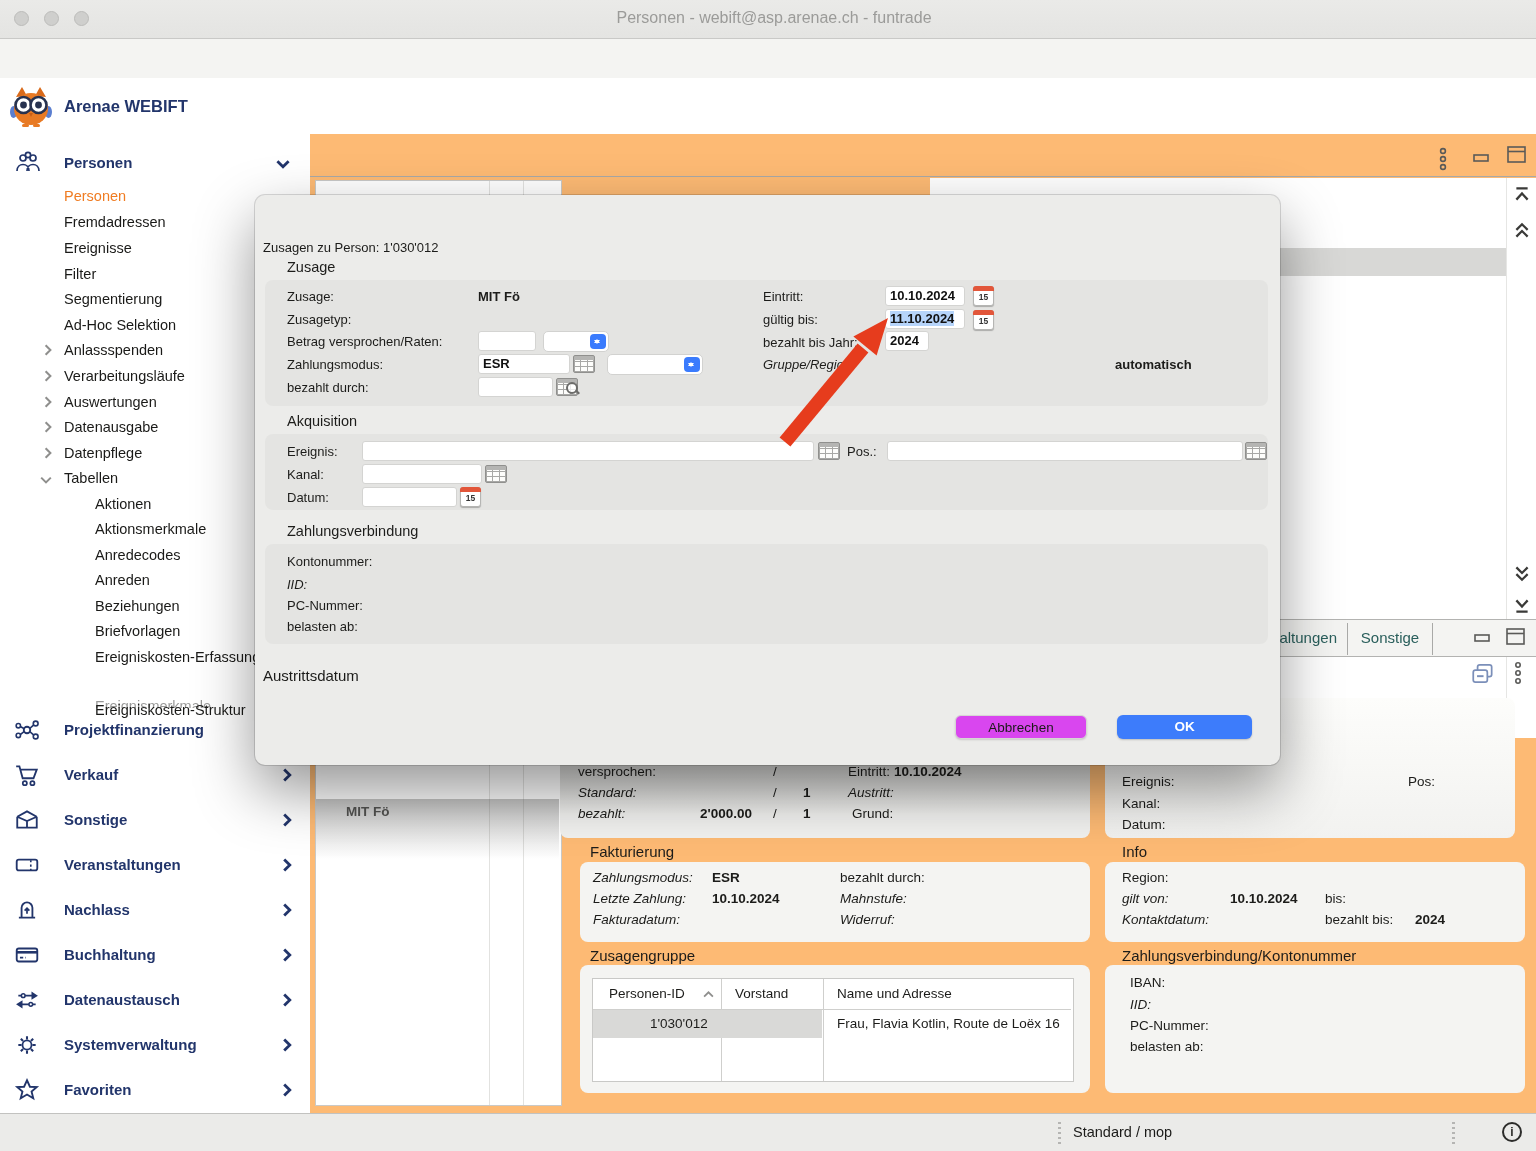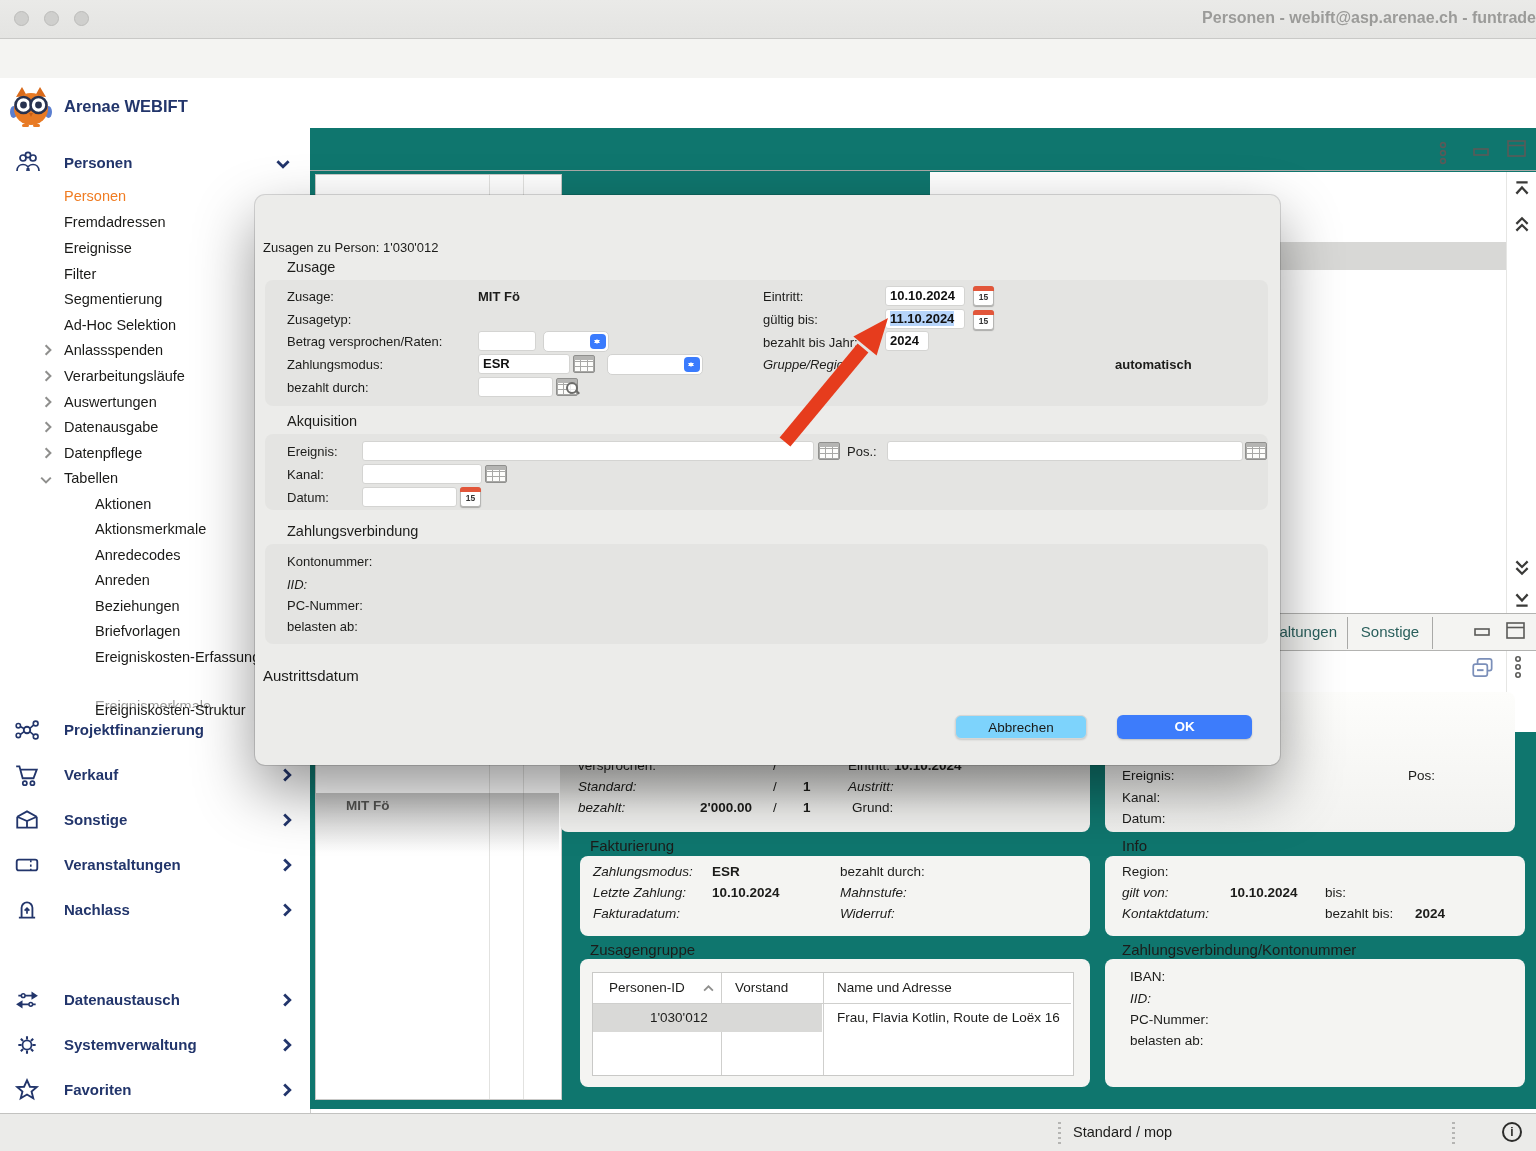--- a/index.html
+++ b/index.html
@@ -7,21 +7,21 @@
        font-family:"Liberation Sans",sans-serif;background:#fff;color:#1b1b19}
   .a{position:absolute}
   .b{font-weight:bold}
   .it{font-style:italic}
   .lbl{font-size:13px;color:#1c1c1a;white-space:nowrap}
   .lbl2{font-size:13.5px;color:#1c1c1a;white-space:nowrap}
   .h15{font-size:15px;color:#1c1c1a;white-space:nowrap}
   
   .titlebar{left:0;top:0;width:1536px;height:38px;background:linear-gradient(#eaeae8,#e4e4e2);border-bottom:1px solid #c9c9c7}
   .tl{width:15px;height:15px;border-radius:50%;top:11px;background:#cfcfcd;border:1px solid #bcbcba;box-sizing:border-box}
-  .wtitle{left:12px;right:0;top:9px;text-align:right;font-size:16px;font-weight:bold;color:#9b9b99}
+  .wtitle{left:12px;right:0;top:9px;text-align:center;font-size:16px;font-weight:normal;color:#9b9b99}
   .toolbar{left:0;top:39px;width:1536px;height:39px;background:#f4f4f2;border-bottom:1px solid #d3d3d1}
   .grip{width:3px;background:repeating-linear-gradient(to bottom,#b5b5b3 0 2px,transparent 2px 5px)}
   .tbi-ic{width:24px;height:24px;top:47px}
   .caret{width:0;height:0;border:4px solid transparent;border-top:5px solid #4a4a48;top:57px}
   .combo{background:#fff;border:1px solid #c6c6c4;border-radius:6px}
   .combo-step{position:absolute;right:6px;top:4px;width:10px;height:16px}
   .combo-step::before{content:"";position:absolute;left:1px;top:1px;border:4px solid transparent;border-bottom:5px solid #8a8a88}
   .combo-step::after{content:"";position:absolute;left:1px;bottom:1px;border:4px solid transparent;border-top:5px solid #8a8a88}
   
   .appheader{left:0;top:78px;width:1536px;height:56px;background:#fff;border-bottom:1px solid #dddddb}
@@ -69,21 +69,21 @@
   .lens::after{content:"";position:absolute;left:7px;top:7px;width:5px;height:2px;background:#6b6b69;transform:rotate(45deg)}
   
   .dialog{left:255px;top:195px;width:1025px;height:570px;background:#ececea;border-radius:10px;z-index:50;
           box-shadow:0 25px 60px rgba(0,0,0,.42),0 0 0 1px rgba(0,0,0,.14)}
   .dtbar{left:0;top:0;width:1025px;height:38px;border-bottom:1px solid #d6d6d4}
   .dlt{width:15px;height:15px;border-radius:50%;top:12px}
   .dtitle{left:0;right:0;top:10px;text-align:center;font-size:15px;font-weight:bold;color:#1a1a18}
   .gbox{background:#e4e4e2;border-radius:8px}
   .dh{font-size:14.5px;color:#1d1d1b}
   .btn{height:24px;border-radius:6px;font-size:13.5px;text-align:center;line-height:24px;box-sizing:border-box}
-  .btn-plain{background:#7dd3fc;border:1px solid #d6d6d4;box-shadow:0 1px 2px rgba(0,0,0,.15);color:#1a1a18}
+  .btn-plain{background:#d946ef;border:1px solid #d6d6d4;box-shadow:0 1px 2px rgba(0,0,0,.15);color:#1a1a18}
   .btn-primary{background:#3d7cfb;color:#fff;font-weight:bold;box-shadow:0 1px 2px rgba(0,0,0,.2)}
   
   .statusbar{left:0;top:1113px;width:1536px;height:38px;background:#ebebe9;border-top:1px solid #c2c2c0}
   .gridcol{position:absolute;top:0;bottom:0;width:1px;background:#e2e2e0}
   .shade{background:linear-gradient(to bottom,rgba(98,98,96,.38),rgba(98,98,96,0))}
 </style>
 </head>
 <body>
 
 <div class="a titlebar">
@@ -371,20 +371,31 @@
   <div class="sg a" style="top:758px">
     <span class="gicon"><svg width="26" height="26" viewBox="0 0 24 24">
           <path d="M7 19 V10 a5 5 0 0 1 10 0 V19 M4.5 19 H19.5" fill="none" stroke="#22356b" stroke-width="1.7"></path>
           <path d="M12 15.5 V10.5 M9.8 12.6 L12 10.4 L14.2 12.6" fill="none" stroke="#22356b" stroke-width="1.6"></path>
         </svg></span>
     <span class="a" style="left:64px">Nachlass</span>
     <svg class="a" style="left:280px;top:11px" width="14" height="14" viewBox="0 0 10 10">
         <polyline class="chevb" points="3,1 7,5 3,9"></polyline>
       </svg>
     </div>
+  <div class="sg a" style="top:803px">
+    <span class="gicon"><svg width="26" height="26" viewBox="0 0 24 24">
+          <rect x="2.5" y="6" width="19" height="12" rx="2" fill="none" stroke="#22356b" stroke-width="1.7"></rect>
+          <path d="M2.5 9.5 H21.5" stroke="#22356b" stroke-width="2.4"></path>
+          <path d="M5.5 14.5 H11" stroke="#22356b" stroke-width="1.6" stroke-dasharray="3 2"></path>
+        </svg></span>
+    <span class="a" style="left:64px">Buchhaltung</span>
+    <svg class="a" style="left:280px;top:11px" width="14" height="14" viewBox="0 0 10 10">
+        <polyline class="chevb" points="3,1 7,5 3,9"></polyline>
+      </svg>
+    </div>
   <div class="sg a" style="top:848px">
     <span class="gicon"><svg width="26" height="26" viewBox="0 0 24 24">
           <path d="M4 8 H18 M20.5 8 L17 5.8 V10.2 Z" stroke="#22356b" stroke-width="1.7" fill="#22356b"></path>
           <path d="M20 16 H6 M3.5 16 L7 13.8 V18.2 Z" stroke="#22356b" stroke-width="1.7" fill="#22356b"></path>
           <circle cx="8.5" cy="8" r="1.7" fill="#fff" stroke="#22356b" stroke-width="1.4"></circle>
           <circle cx="15.5" cy="16" r="1.7" fill="#fff" stroke="#22356b" stroke-width="1.4"></circle>
         </svg></span>
     <span class="a" style="left:64px">Datenaustausch</span>
     <svg class="a" style="left:280px;top:11px" width="14" height="14" viewBox="0 0 10 10">
         <polyline class="chevb" points="3,1 7,5 3,9"></polyline>
@@ -404,21 +415,21 @@
     <span class="gicon"><svg width="26" height="26" viewBox="0 0 24 24">
           <polygon points="12,3 14.7,9 21,9.3 16.2,13.4 17.8,19.6 12,16.2 6.2,19.6 7.8,13.4 3,9.3 9.3,9" fill="none" stroke="#22356b" stroke-width="1.7"></polygon>
         </svg></span>
     <span class="a" style="left:64px">Favoriten</span>
     <svg class="a" style="left:280px;top:11px" width="14" height="14" viewBox="0 0 10 10">
         <polyline class="chevb" points="3,1 7,5 3,9"></polyline>
       </svg>
     </div>
 </div>
 
-<div class="a" style="left:310px;top:128px;width:1226px;height:981px;background:#0f766e">
+<div class="a" style="left:310px;top:134px;width:1226px;height:981px;background:#fdba74">
 
   <div class="a tab" style="left:5px;width:61px"><span>Person</span></div>
   <div class="a tab tab-active" style="left:66px;width:121px">
     <span style="position:absolute;left:14px;top:2px">Personen</span>
     <span style="position:absolute;right:12px;top:2px;font-size:14px;color:#333">✕</span>
     </div>
   <div class="a tab" style="left:192px;width:95px"><span>Mutationen</span></div>
   <div class="a tab" style="left:292px;width:100px"><span>Dokumente</span></div>
   <div class="a tab" style="left:397px;width:80px"><span>Aufgaben</span></div>
 

